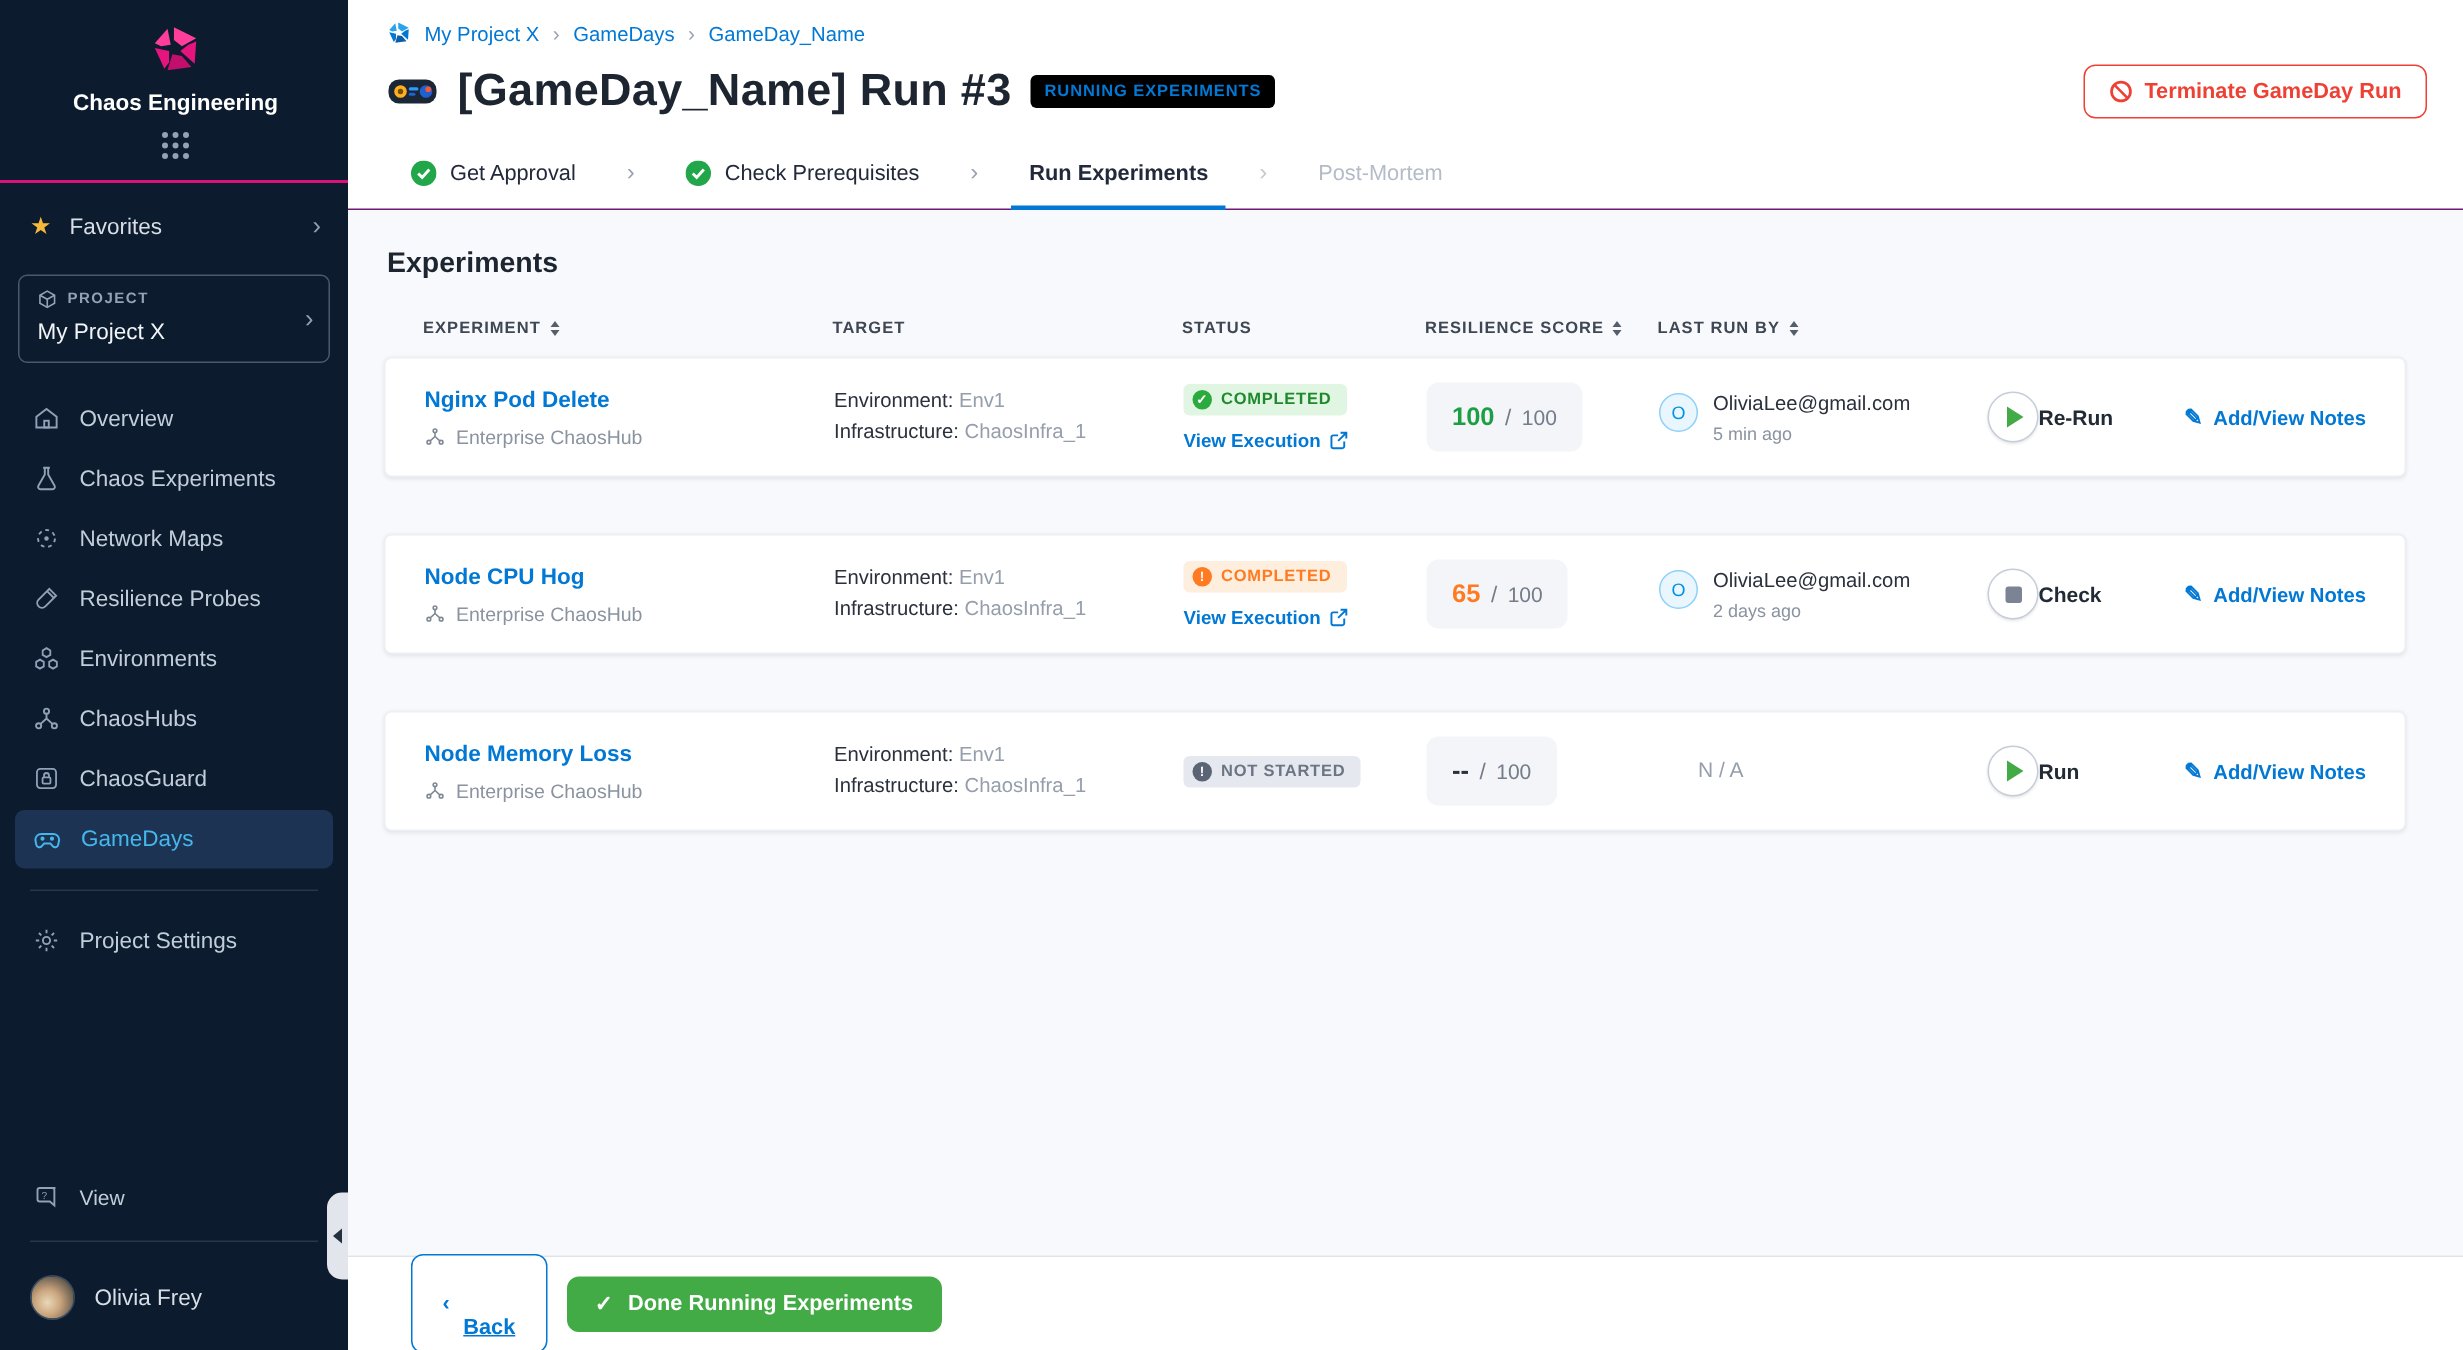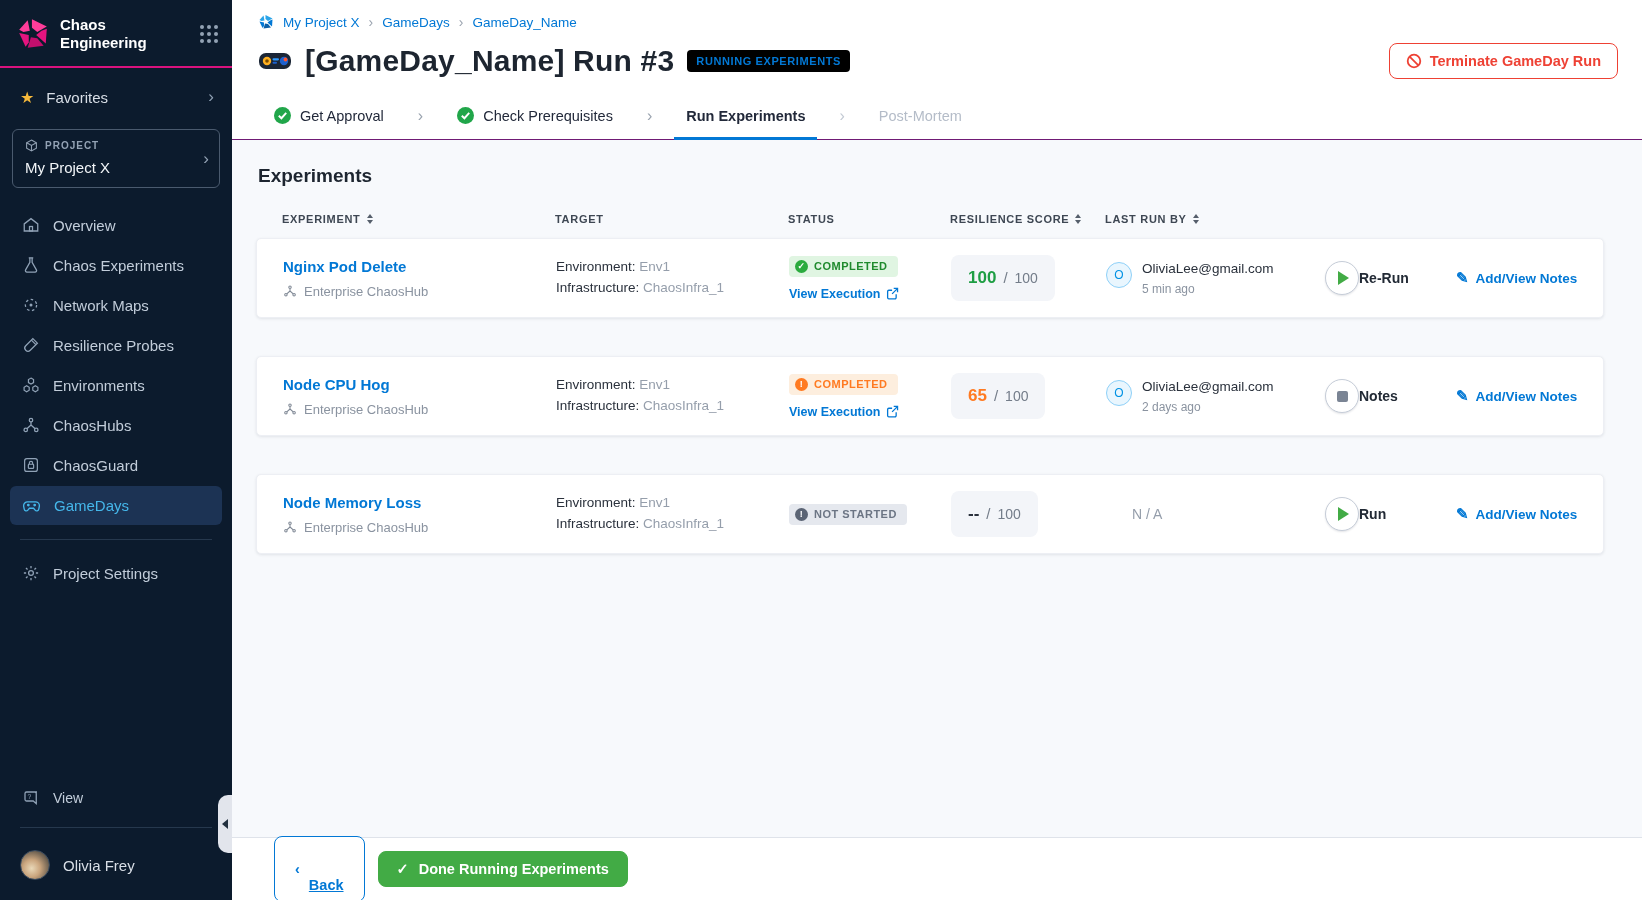--- a/index.html
+++ b/index.html
@@ -2,21 +2,21 @@
 <html><head>
 <meta charset="utf-8">
 <style>
   * { box-sizing: border-box; margin: 0; padding: 0; }
   html,body { width:1642px; height:900px; }
   body { font-family:"Liberation Sans", sans-serif; background:#fff; overflow:hidden; }
   .app { display:flex; width:1642px; height:900px; }
 
   
   .sidebar { width:232px; background:#0c1b2d; color:#cfd9e3; display:flex; flex-direction:column; position:relative; flex-shrink:0; }
-  .brand { display:flex; align-items:center; padding:16px 14px 14px 16px; gap:10px; }
+  .brand { display:flex; align-items:center; padding:16px 14px 14px 16px; gap:10px;flex-direction:column; }
   .brand-title { font-size:15px; font-weight:bold; color:#fff; line-height:1.2; flex:1; }
   .grid-icon { display:grid; grid-template-columns:repeat(3,4px); gap:3px; cursor:pointer; }
   .grid-icon i { width:4px; height:4px; border-radius:50%; background:#93a2b4; }
   .pink-line { height:2px; background:#da127e; }
   .fav-row { display:flex; align-items:center; gap:12px; padding:19px 18px 14px 20px; font-size:15px; color:#d8dee6; cursor:pointer; }
   .fav-row .chev { margin-left:auto; color:#8fa0b3; font-size:17px; }
   .star { color:#f6b93b; font-size:16px; }
   .project-card { margin:8px 12px 4px 12px; border:1px solid #4a5a6e; border-radius:6px; padding:9px 12px 11px 12px; position:relative; cursor:pointer; }
   .project-eyebrow { display:flex; align-items:center; gap:7px; font-size:10px; letter-spacing:1px; color:#93a2b4; font-weight:bold; }
   .project-name { margin-top:7px; font-size:15px; color:#f2f5f8; }
@@ -440,21 +440,21 @@
           <span class="runner-avatar">O</span>
           <span>
             <div class="runner-email">OliviaLee@gmail.com</div>
             <div class="runner-time">2 days ago</div>
           </span>
         </div>
         <div class="action-cell">
           <span class="round-btn">
               <i class="sq-stop"></i>
             </span>
-          <span class="action-label">Notes</span>
+          <span class="action-label">Check</span>
         </div>
         <div class="notes-link">
           <span class="pencil">✎</span>
           <span>Add/View Notes</span>
         </div>
       </div>
 
       <div class="tgrid card">
         <div>
           <div class="exp-name">Node Memory Loss</div>

